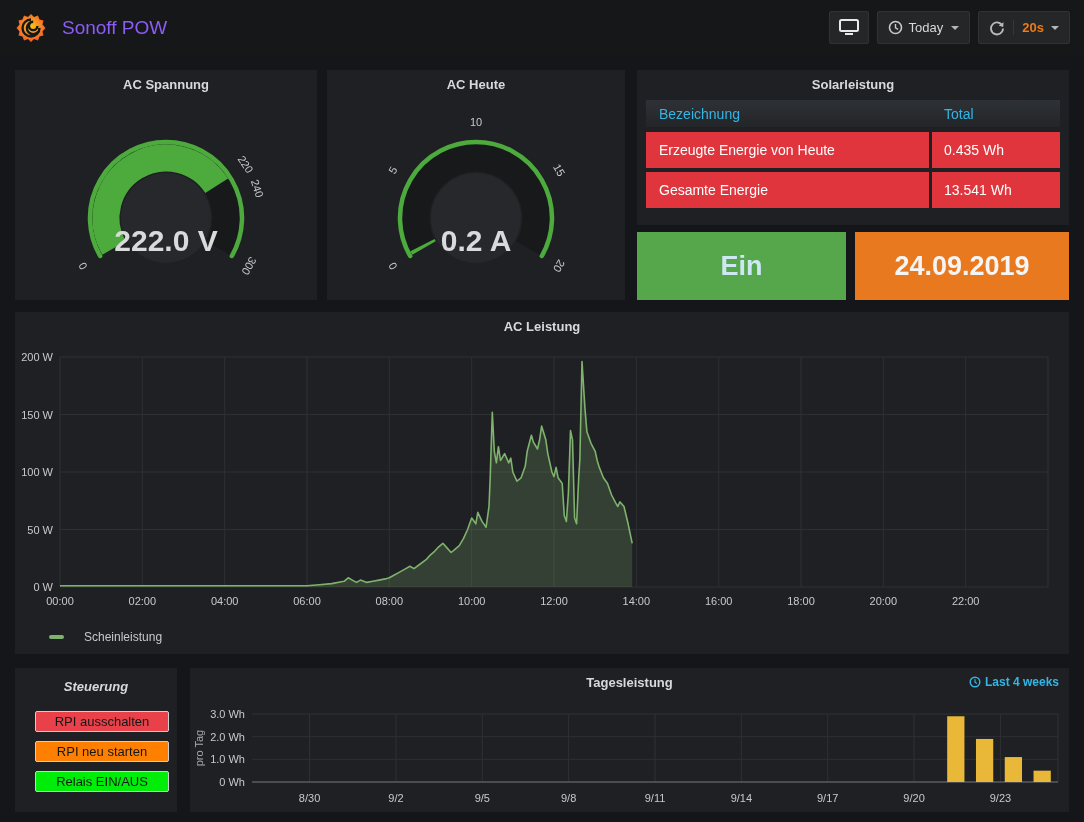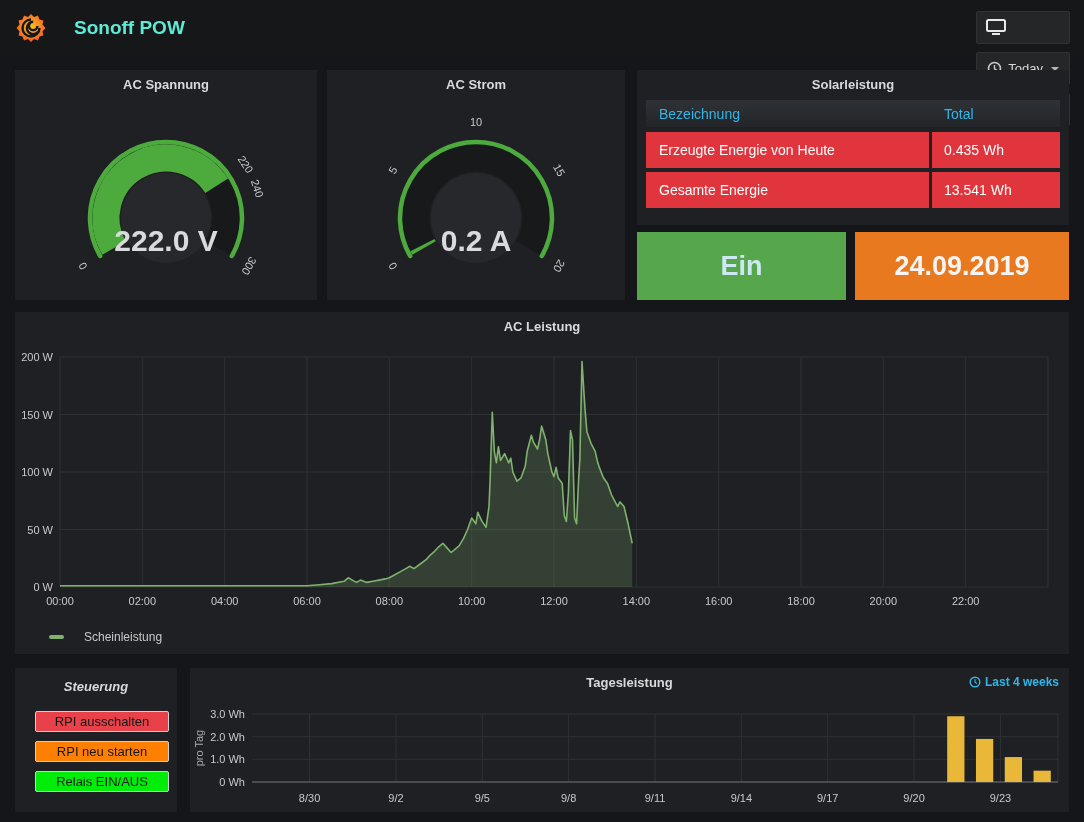--- a/index.html
+++ b/index.html
@@ -1,20 +1,20 @@
 <!DOCTYPE html>
 <html><head>
 <meta charset="utf-8">
 <style>
   * { box-sizing: border-box; margin: 0; padding: 0; }
   html,body { width:1084px; height:822px; background:#141619; font-family:"Liberation Sans", sans-serif; overflow:hidden; }
   .navbar { position:absolute; left:0; top:0; width:1084px; height:55px; background:#161719; display:flex; align-items:center; }
-  .nav-title { color:#5eead4; font-size:19px; font-weight:700; margin-left:28px; }
+  .nav-title { color:#8b5cf6; font-size:19px; font-weight:400; margin-left:16px; }
   .logo { margin-left:16px; width:30px; height:30px; }
-  .nav-right { position:absolute; right:14px; top:11px; display:flex; gap:8px;flex-direction:column; }
+  .nav-right { position:absolute; right:14px; top:11px; display:flex; gap:8px; }
   .navbtn { background:#242628; border:1px solid #303236; border-radius:2px; height:33px; display:flex; align-items:center; padding:0 10px; color:#d8d9da; font-size:13px; cursor:pointer; gap:6px; }
   .navbtn .seg { display:flex; align-items:center; gap:5px; }
   .caret { width:0; height:0; border-left:4px solid transparent; border-right:4px solid transparent; border-top:4px solid #b5b6b8; display:inline-block; margin-left:2px; }
   .orange-txt { color:#eb7b18; font-weight:700; }
   .panel { position:absolute; background:#1f2023; }
   .ptitle { height:28px; display:flex; align-items:center; justify-content:center; font-size:13px; font-weight:700; color:#d8d9da; }
   .gauge-value { fill:#d9dadb; font-size:30px; font-weight:700; }
   
   .solar-table { margin:2px 9px 0 9px; }
   .thead { display:flex; background:linear-gradient(180deg,#2e3136,#232528); height:27px; align-items:center; margin-bottom:5px; }
@@ -89,21 +89,21 @@
       <path d="M 85.18 158.00 A 76 76 0 1 1 216.82 158.00" fill="none" stroke="#4cab3c" stroke-width="4.5" stroke-linecap="round"></path>
       <text x="0" y="0" fill="#c8c9ca" font-size="11" text-anchor="middle" transform="translate(71.3,166.0) rotate(-120.0)">0</text>
       <text x="0" y="0" fill="#c8c9ca" font-size="11" text-anchor="middle" transform="translate(227.3,68.5) rotate(56.0)">220</text>
       <text x="0" y="0" fill="#c8c9ca" font-size="11" text-anchor="middle" transform="translate(238.5,91.6) rotate(72.0)">240</text>
       <text x="0" y="0" fill="#c8c9ca" font-size="11" text-anchor="middle" transform="translate(230.7,166.0) rotate(120.0)">300</text>
       <text x="151" y="153" text-anchor="middle" class="gauge-value">222.0 V</text>
     </svg>
 </div>
 
 <div class="panel" style="left:327px; top:70px; width:298px; height:230px;">
-  <div class="ptitle">AC Strom</div>
+  <div class="ptitle">AC Heute</div>
   <svg width="298" height="200" viewBox="0 0 298 200">
       <path d="M 97.04 150.00 A 60 60 0 1 1 200.96 150.00" fill="none" stroke="#18191b" stroke-width="27"></path>
       <circle cx="149" cy="120" r="45" fill="#27282b"></circle>
       <path d="M 97.04 150.00 A 60 60 0 0 1 95.48 147.13" fill="none" stroke="#4cab3c" stroke-width="27"></path>
       <path d="M 83.18 158.00 A 76 76 0 1 1 214.82 158.00" fill="none" stroke="#4cab3c" stroke-width="4.5" stroke-linecap="round"></path>
       <text x="0" y="0" fill="#c8c9ca" font-size="11" text-anchor="middle" transform="translate(69.3,166.0) rotate(-120.0)">0</text>
       <text x="0" y="0" fill="#c8c9ca" font-size="11" text-anchor="middle" transform="translate(69.3,74.0) rotate(-60.0)">5</text>
       <text x="0" y="0" fill="#c8c9ca" font-size="11" text-anchor="middle" transform="translate(149.0,28.0) rotate(0.0)">10</text>
       <text x="0" y="0" fill="#c8c9ca" font-size="11" text-anchor="middle" transform="translate(228.7,74.0) rotate(60.0)">15</text>
       <text x="0" y="0" fill="#c8c9ca" font-size="11" text-anchor="middle" transform="translate(228.7,166.0) rotate(120.0)">20</text>

